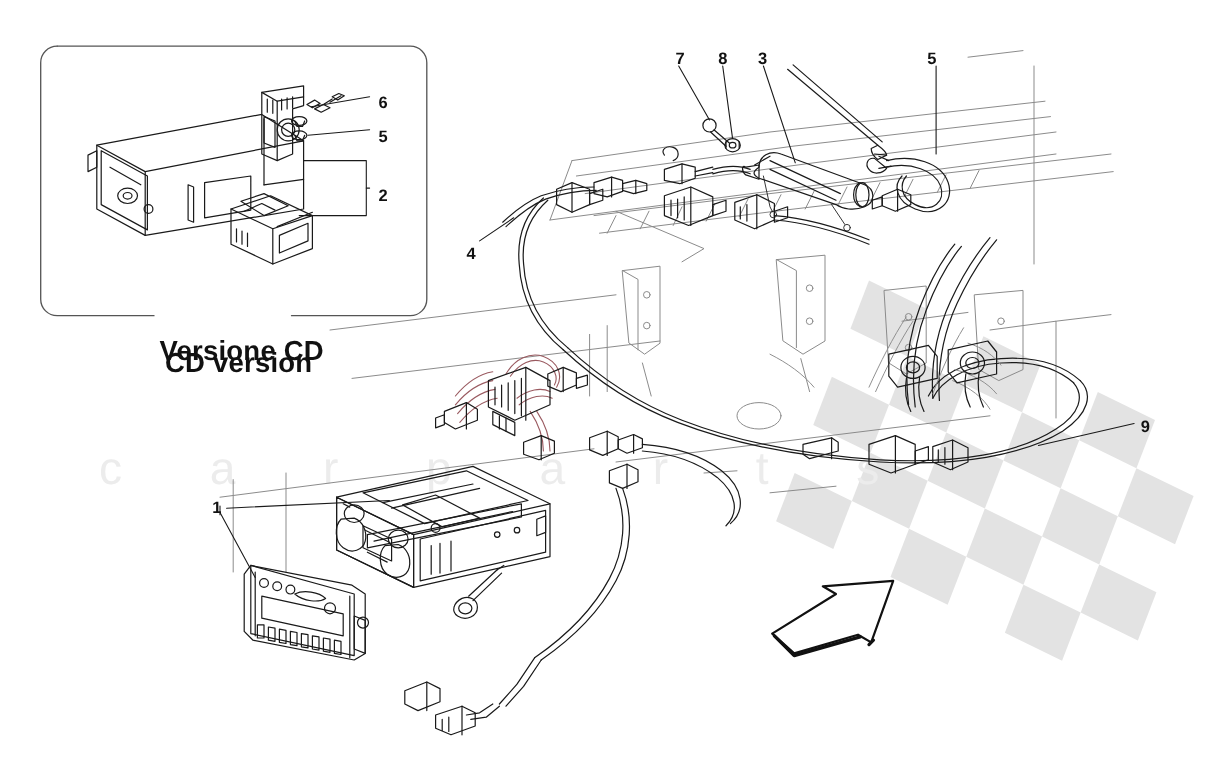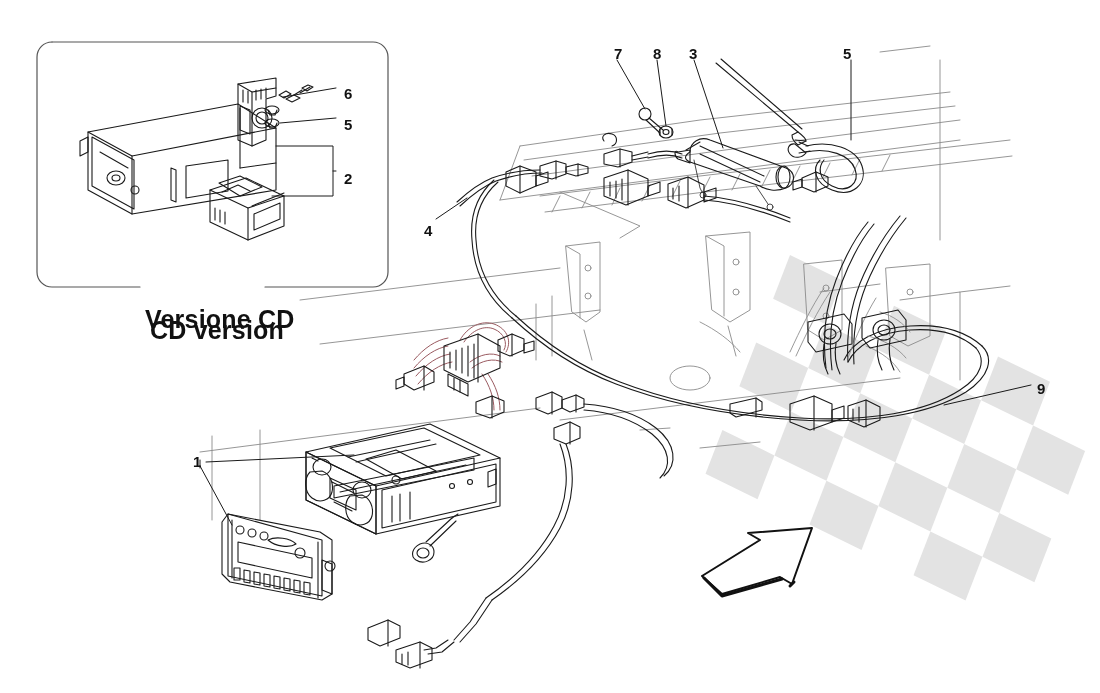--- a/index.html
+++ b/index.html
@@ -49,20 +49,21 @@
         <use href="#flagcell" x="52" y="156"></use>
         <use href="#flagcell" x="156" y="156"></use>
         <use href="#flagcell" x="260" y="156"></use>
         <use href="#flagcell" x="0" y="208"></use>
         <use href="#flagcell" x="104" y="208"></use>
         <use href="#flagcell" x="208" y="208"></use>
       </g>
     </g>
   </svg>
 
+  <div class="wm-sub" style="left:90px;top:405px;">c a r p a r t s</div>
 
   <svg width="1100" height="693" fill="none" stroke="#1a1a1a" stroke-width="1.1" stroke-linecap="round" stroke-linejoin="round">
 
     <g stroke="#555" stroke-width="1.2">
       <path d="M52,42 H373 A15,15 0 0 1 388,57 V272 A15,15 0 0 1 373,287 H265"></path>
       <path d="M140,287 H52 A15,15 0 0 1 37,272 V57 A15,15 0 0 1 52,42"></path>
     </g>
 
     <g>
       <path d="M88,132 L238,104 L276,128 L276,190 L132,214 L88,190 Z"></path>

